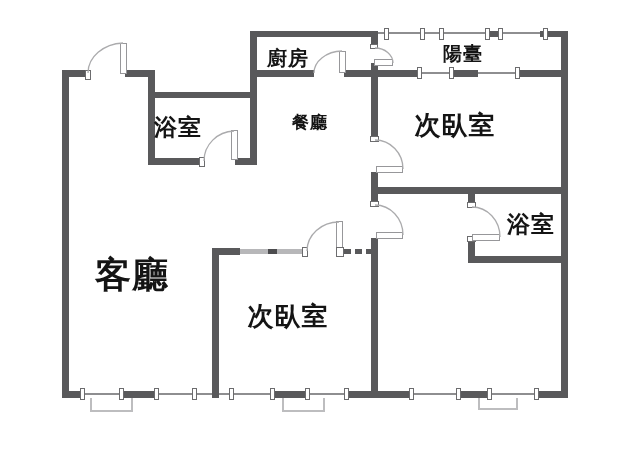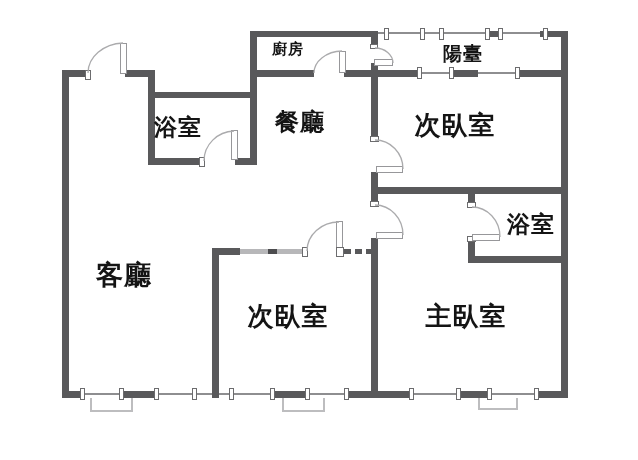--- a/index.html
+++ b/index.html
@@ -126,22 +126,21 @@
     <path d="M 314,73 A 29,22 0 0 1 342,51"></path>
     <path d="M 375,48 A 18,15 0 0 1 393,63"></path>
     <path d="M 204,161 A 31,30 0 0 1 234,131"></path>
     <path d="M 375,140 A 28,29 0 0 1 403,169"></path>
     <path d="M 307,251 A 32,29 0 0 1 339,222"></path>
     <path d="M 375,205 A 28,30 0 0 1 403,235"></path>
     <path d="M 472,207 A 28,30 0 0 1 500,237"></path>
   </svg>
 
   <div class="lbl" style="left:178px;top:127px;font-size:23px">浴室</div>
-  <div class="lbl" style="left:288px;top:49px;font-size:15px">廚房</div>
-  <div class="lbl" style="left:300px;top:122px;font-size:24px">餐廳</div>
+  <div class="lbl" style="left:288px;top:58px;font-size:20px">廚房</div>
+  <div class="lbl" style="left:310px;top:122px;font-size:17px">餐廳</div>
   <div class="lbl" style="left:463px;top:54px;font-size:19px">陽臺</div>
   <div class="lbl" style="left:455px;top:125px;font-size:26px">次臥室</div>
-  <div class="lbl" style="left:124px;top:275px;font-size:27px">客廳</div>
+  <div class="lbl" style="left:132px;top:275px;font-size:36px">客廳</div>
   <div class="lbl" style="left:288px;top:316px;font-size:26px">次臥室</div>
-  <div class="lbl" style="left:466px;top:316px;font-size:26px">主臥室</div>
   <div class="lbl" style="left:531px;top:224px;font-size:23px">浴室</div>
 
 </div>
 
 </body></html>

